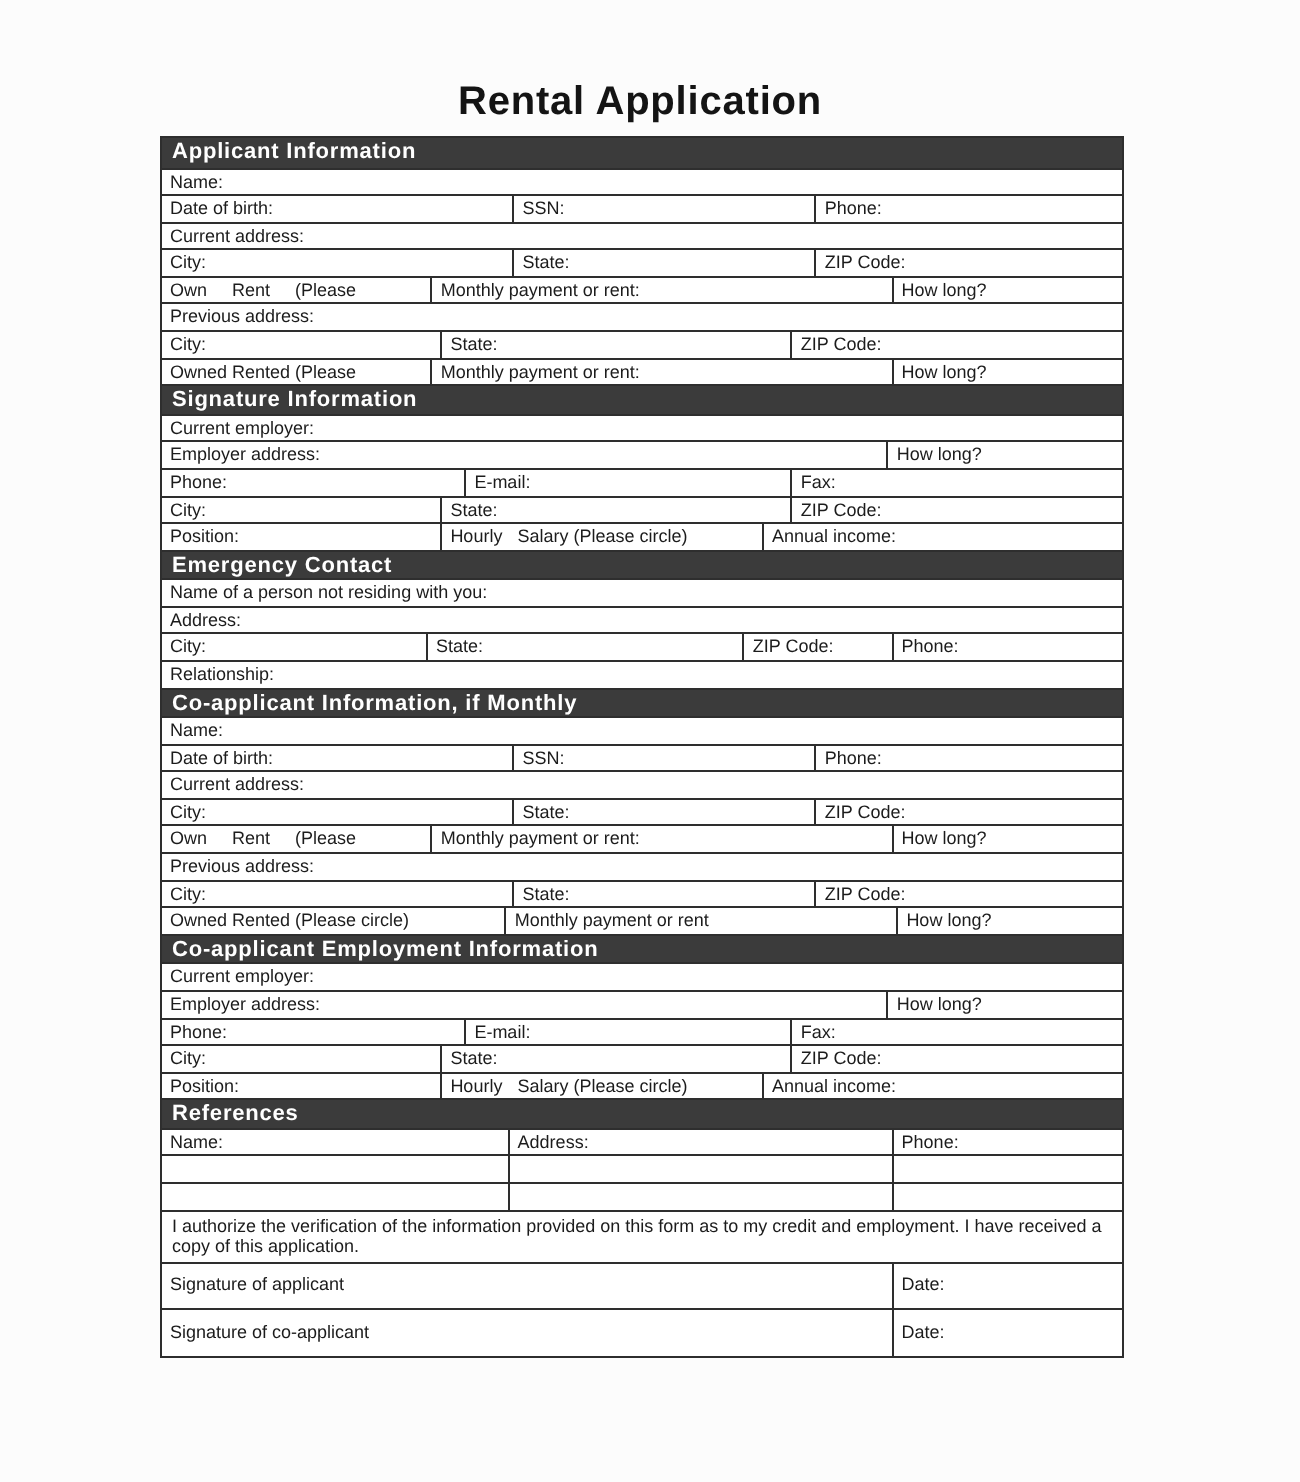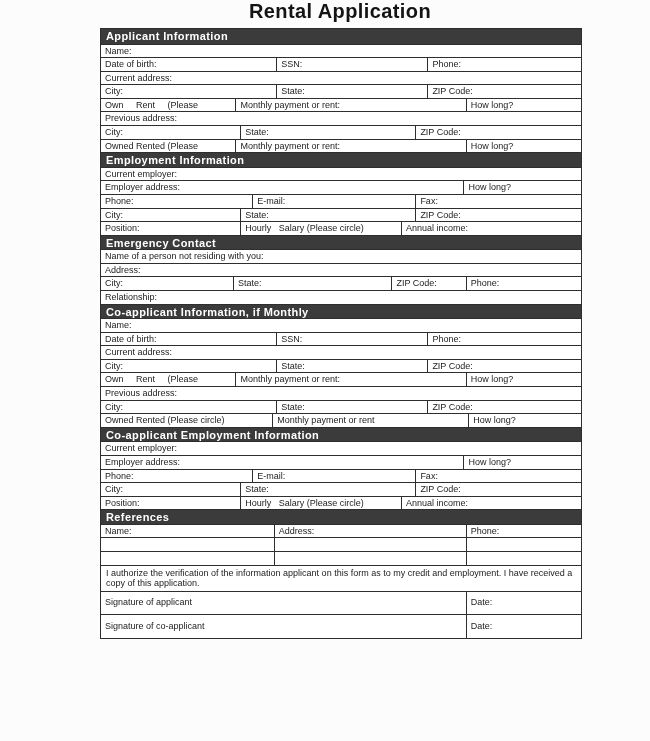--- a/index.html
+++ b/index.html
@@ -3,21 +3,21 @@
 <meta charset="utf-8">
 <style>
   html,body{margin:0;padding:0;}
   body{
     width:650px;height:741px;
     background:#fcfcfc;
     font-family:"Liberation Sans", sans-serif;
     -webkit-font-smoothing:antialiased;
   }
   .page{position:relative;width:650px;height:741px;overflow:hidden;}
-  .form-wrap{width:480px;margin-left:100px;}
+  .form-wrap{width:480px;margin-left:80px;padding-top:40px;}
   .title{
     margin:0 0 6px 0;
     text-align:center;
     font-size:20px;
     font-weight:bold;
     letter-spacing:0.4px;
     color:#141414;
     line-height:22px;
   }
   .form{
@@ -107,21 +107,21 @@
         <div class="row">
           <div class="cell" style="width: 29%;">City:</div>
           <div class="cell" style="width: 36.5%;">State:</div>
           <div class="cell" style="width: 34.5%;">ZIP Code:</div>
         </div>
         <div class="row">
           <div class="cell" style="width: 28%;">Owned Rented (Please</div>
           <div class="cell" style="width: 48%;">Monthly payment or rent:</div>
           <div class="cell" style="width: 24%;">How long?</div>
         </div>
-        <div class="sec-header">Employment Information</div>
+        <div class="sec-header">Signature Information</div>
         <div class="row">
           <div class="cell" style="width: 100%;">Current employer:</div>
         </div>
         <div class="row">
           <div class="cell" style="width: 75.5%;">Employer address:</div>
           <div class="cell" style="width: 24.5%;">How long?</div>
         </div>
         <div class="row">
           <div class="cell" style="width: 31.5%;">Phone:</div>
           <div class="cell" style="width: 34%;">E-mail:</div>
@@ -221,21 +221,21 @@
           <div class="cell" style="width: 36%;"></div>
           <div class="cell" style="width: 40%;"></div>
           <div class="cell" style="width: 24%;"></div>
         </div>
         <div class="row">
           <div class="cell" style="width: 36%;"></div>
           <div class="cell" style="width: 40%;"></div>
           <div class="cell" style="width: 24%;"></div>
         </div>
         <div class="row k-paragraph">
-          <div class="cell" style="width: 100%;">I authorize the verification of the information applicant on this form as to my credit and employment. I have received a copy of this application.</div>
+          <div class="cell" style="width: 100%;">I authorize the verification of the information provided on this form as to my credit and employment. I have received a copy of this application.</div>
         </div>
         <div class="row k-signature">
           <div class="cell" style="width: 76%;">Signature of applicant</div>
           <div class="cell" style="width: 24%;">Date:</div>
         </div>
         <div class="row k-signature">
           <div class="cell" style="width: 76%;">Signature of co-applicant</div>
           <div class="cell" style="width: 24%;">Date:</div>
         </div>
       </div>

